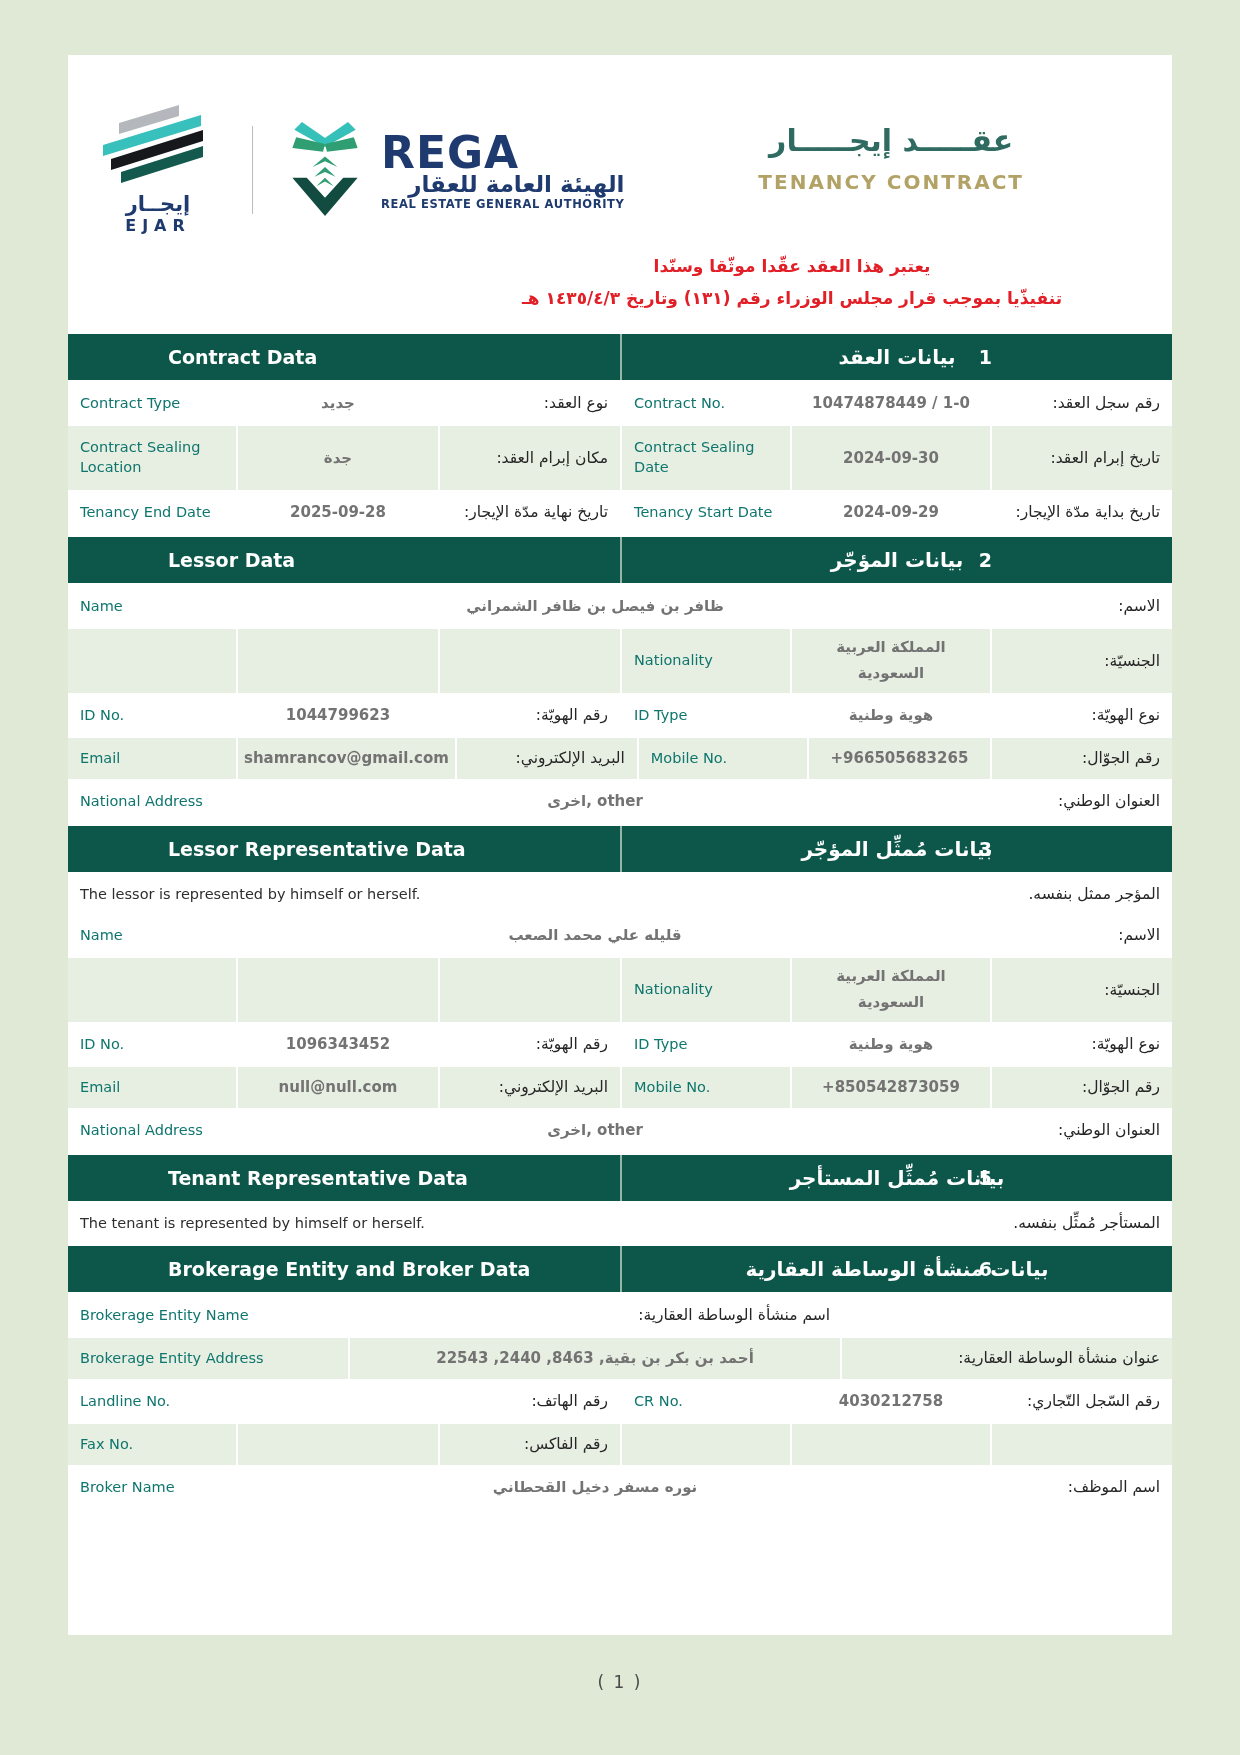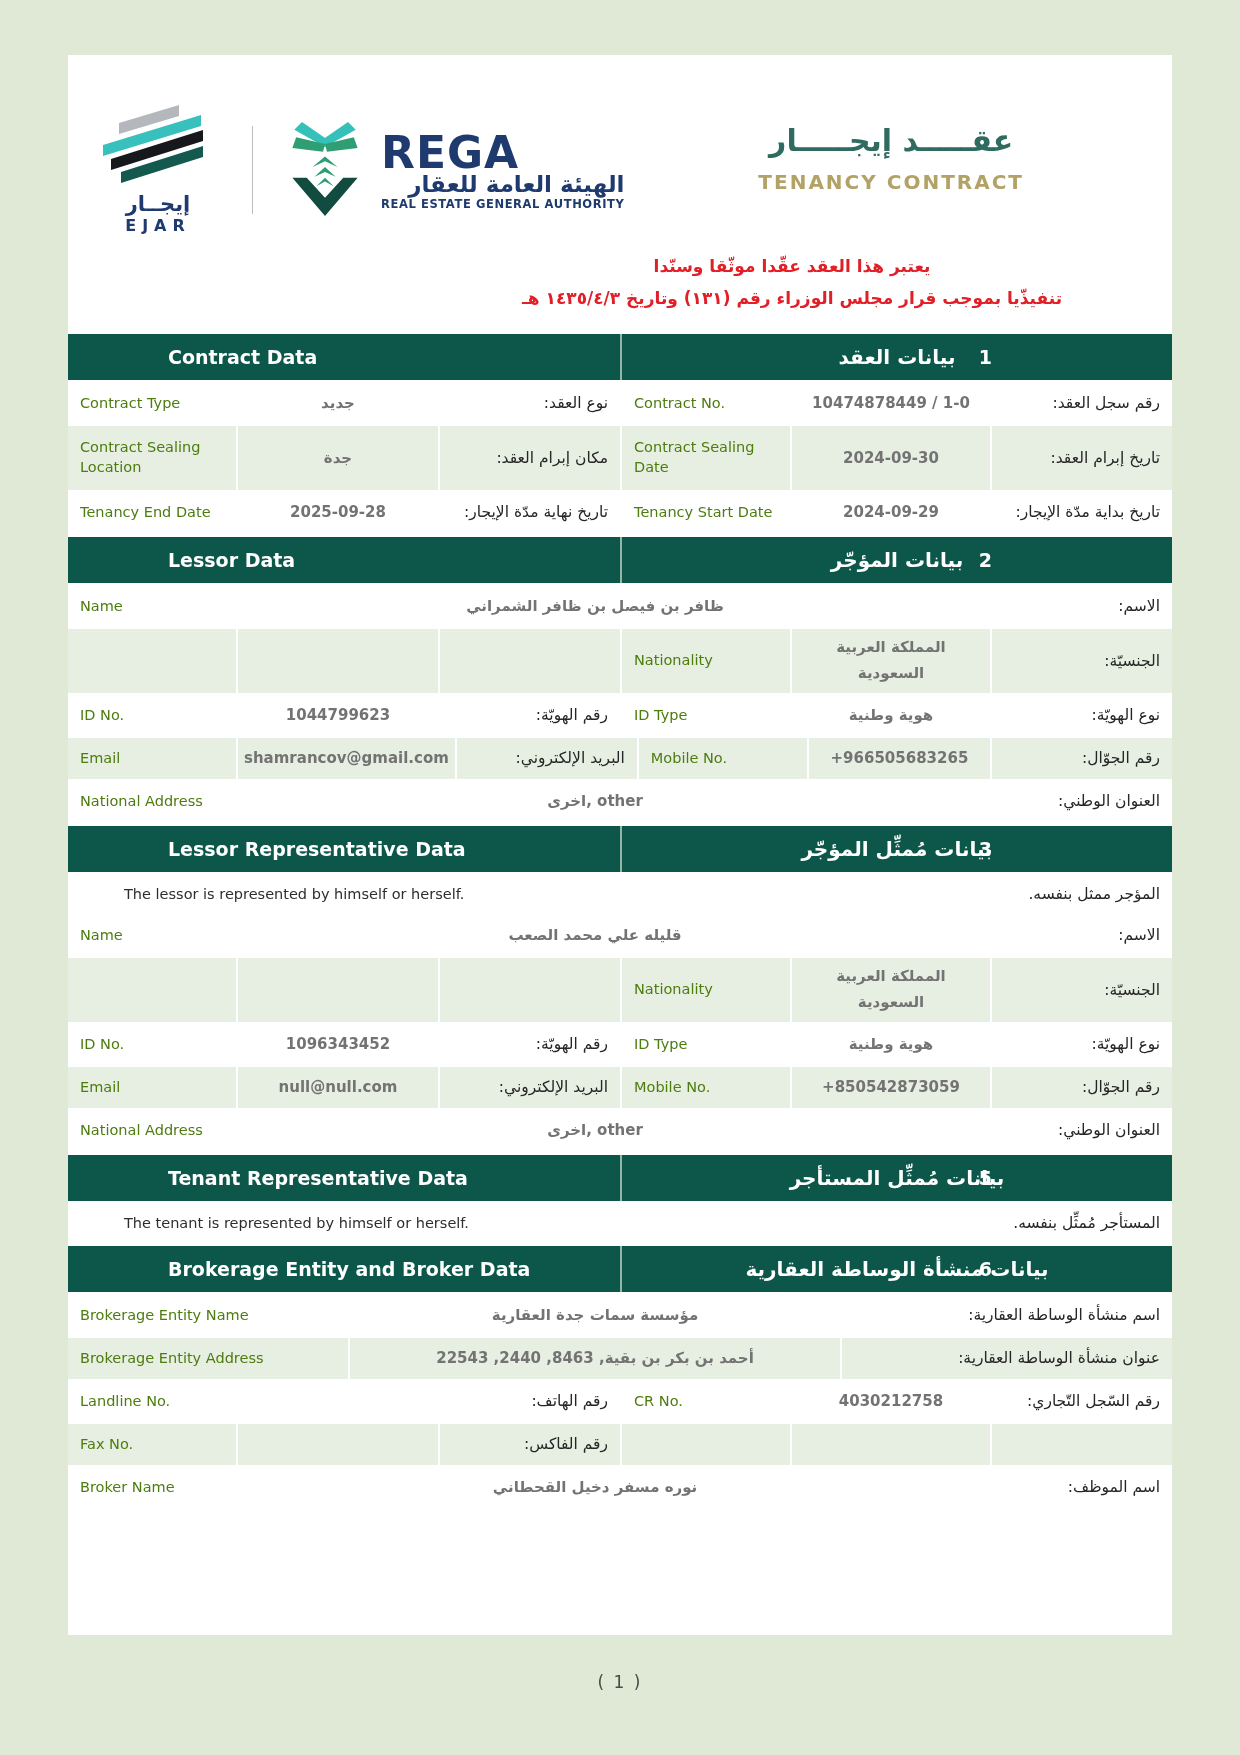--- a/index.html
+++ b/index.html
@@ -37,25 +37,25 @@
   .sec-right { position: relative; border-left: 2px solid rgba(223,233,214,0.65); }
   .sec-ar { position: absolute; inset: 0; display: flex; align-items: center; justify-content: center; font-weight: bold; font-size: 20px; }
   .sec-num { position: absolute; right: 180px; top: 0; bottom: 0; display: flex; align-items: center; font-weight: bold; font-size: 19px; }
   
   .row  { display: grid; grid-template-columns: 1fr 1fr; min-height: 43px; border-bottom: 2px solid #fff; background: #fff; }
   .rowf { display: grid; grid-template-columns: 280px 1fr 330px; min-height: 43px; border-bottom: 2px solid #fff; background: #fff; }
   .alt  { background: #e7eee2; }
   .tall { min-height: 66px; }
   .half { display: grid; grid-template-columns: 168px 1fr 180px; }
   .hr   { border-left: 2px solid #fff; }
-  .len  { display: flex; align-items: center; padding: 4px 6px 4px 12px; color: #4d7c0f; font-size: 14.5px; line-height: 1.35; }
+  .len  { display: flex; align-items: center; padding: 4px 6px 4px 12px; color: #0f766e; font-size: 14.5px; line-height: 1.35; }
   .lval { display: flex; align-items: center; justify-content: center; text-align: center; font-weight: bold; color: #737373; font-size: 15px; border-left: 2px solid #fff; border-right: 2px solid #fff; padding: 4px 6px; }
   .lval.w2 { padding: 6px 42px; line-height: 1.7; }
   .lar  { display: flex; align-items: center; padding: 4px 12px 4px 6px; color: #262626; font-size: 15.5px; }
-  .rown { display: flex; justify-content: space-between; align-items: center; min-height: 40px; padding: 0 12px; background: #fff; font-size: 14.5px; border-bottom: 2px solid #fff; margin-left: 44px; }
+  .rown { display: flex; justify-content: space-between; align-items: center; min-height: 40px; padding: 0 12px; background: #fff; font-size: 14.5px; border-bottom: 2px solid #fff; }
   .nen  { color: #2e2e2e; }
   .nar  { color: #262626; font-size: 15.5px; }
   
   .footer { position: absolute; left: 68px; top: 1672px; width: 1104px; text-align: center; color: #4a4a4a; font-size: 17px; letter-spacing: 2px; }
 </style>
 </head>
 <body>
 
 <div class="page">
 
@@ -272,21 +272,20 @@
 
   <div class="sec">
     <div class="sec-en">Brokerage Entity and Broker Data</div>
     <div class="sec-right">
       <div class="sec-ar" dir="rtl">بيانات منشأة الوساطة العقارية</div>
       <div class="sec-num">6</div>
     </div>
   </div>
   <div class="rowf">
     <div class="len">Brokerage Entity Name</div>
-    <div class="lval" dir="rtl">مؤسسة سمات جدة العقارية</div>
     <div class="lar" dir="rtl">اسم منشأة الوساطة العقارية:</div>
   </div>
   <div class="rowf alt">
     <div class="len">Brokerage Entity Address</div>
     <div class="lval" dir="rtl">أحمد بن بكر بن بقية, 8463, 2440, 22543</div>
     <div class="lar" dir="rtl">عنوان منشأة الوساطة العقارية:</div>
   </div>
   <div class="row">
     <div class="half">
       <div class="len">Landline No.</div>

